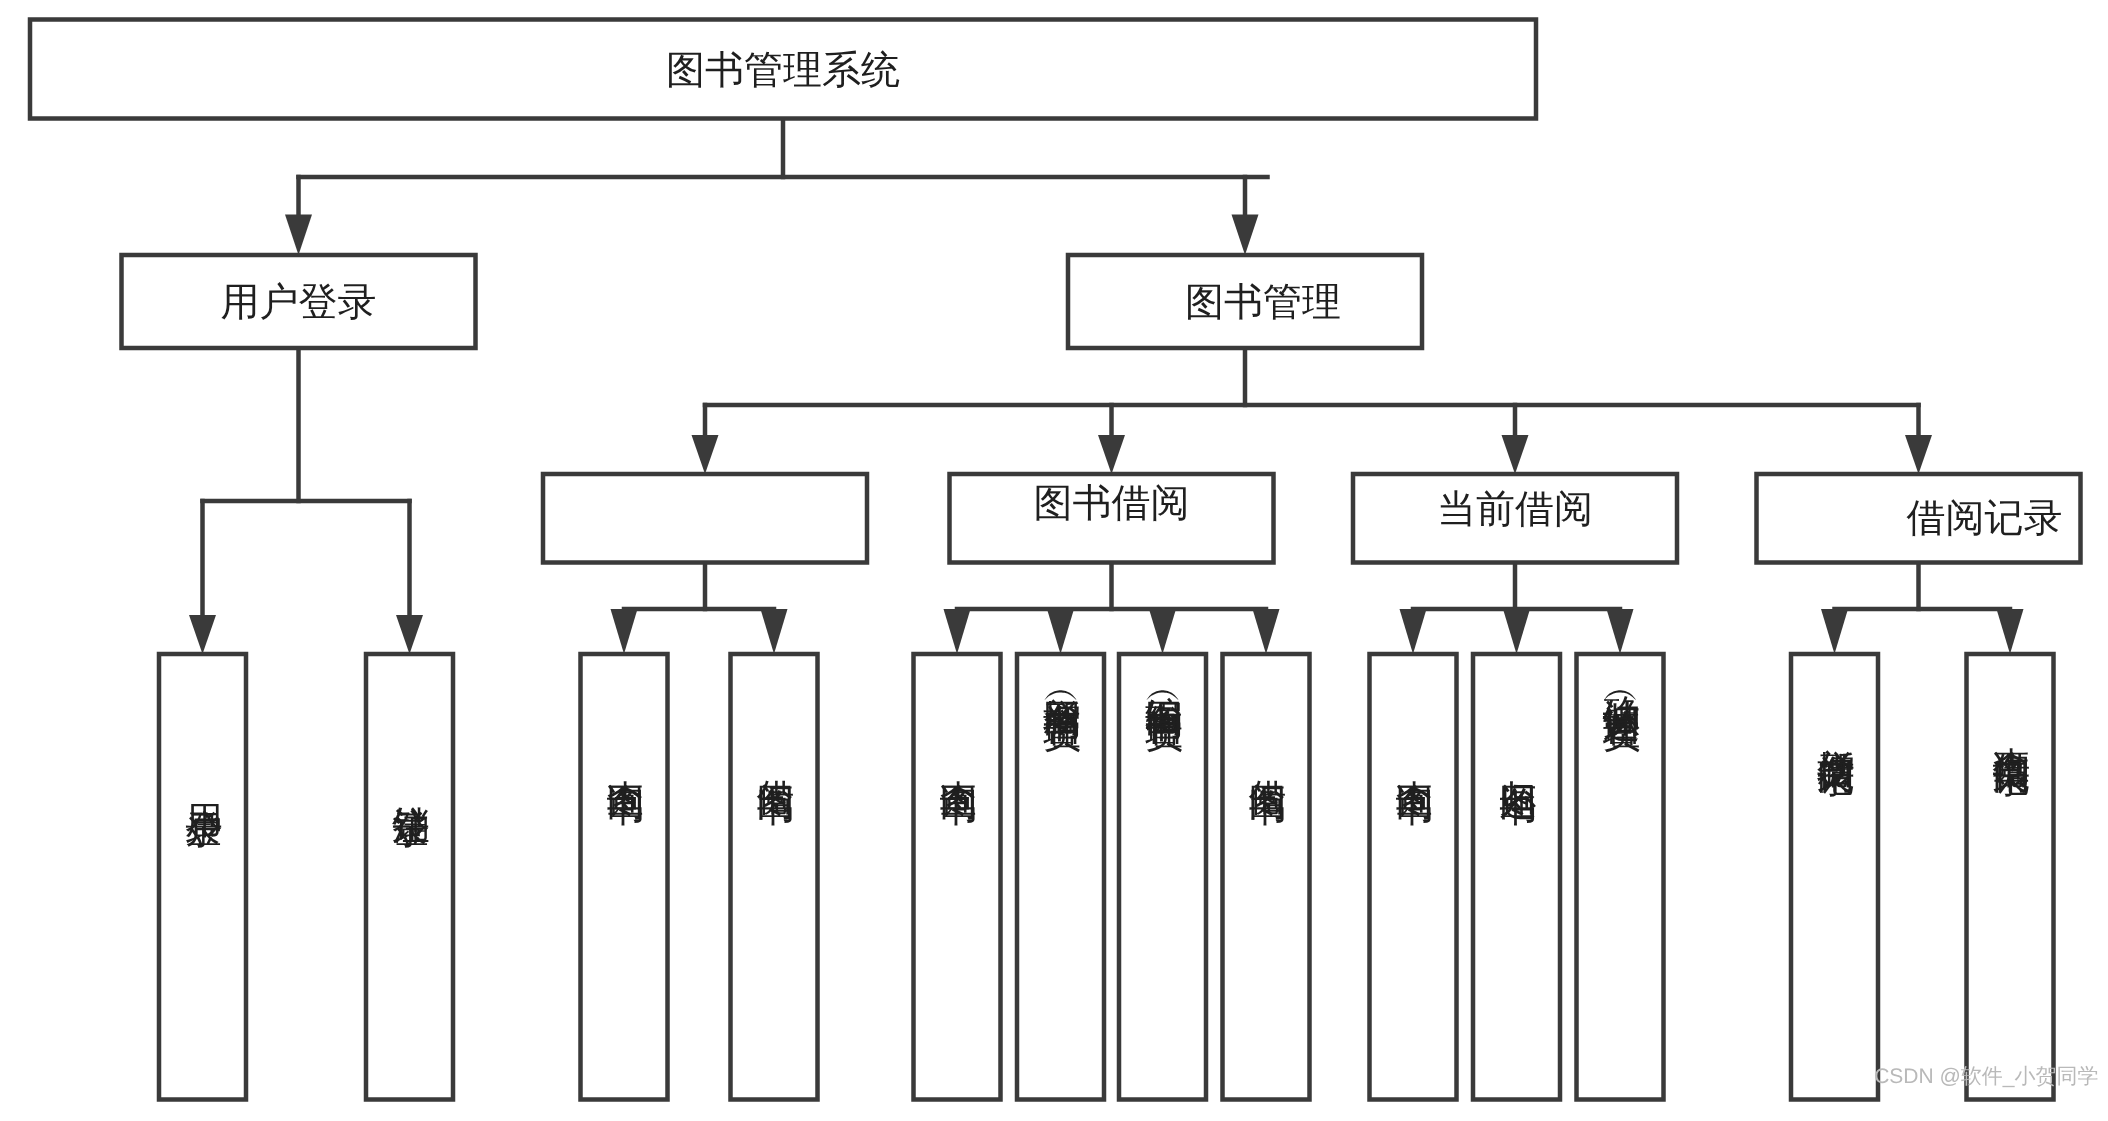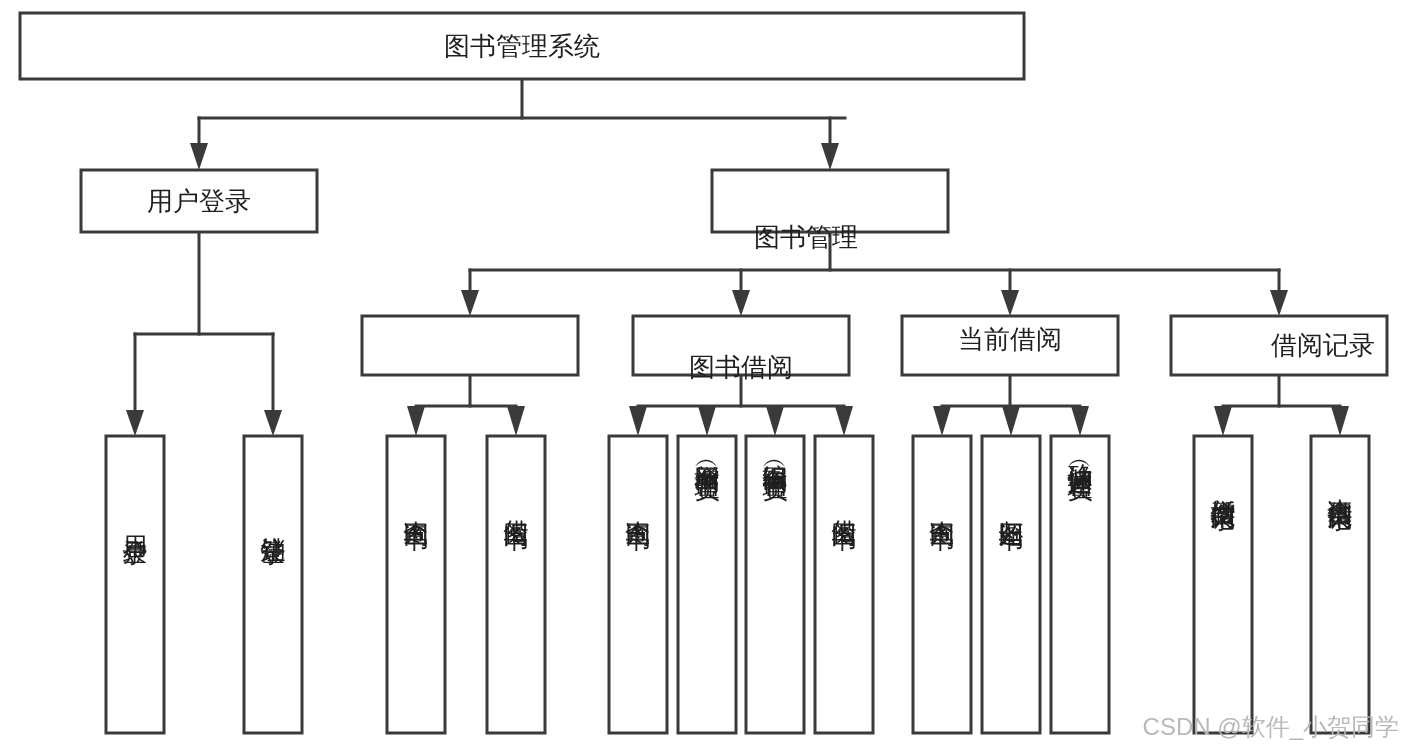--- a/index.html
+++ b/index.html
@@ -67,23 +67,23 @@
   }
   .hlabel-text {
     font-family: Liberation Sans, sans-serif;
     font-size: 26px;
     color: #1f1f1f;
     white-space: nowrap;
   }
   #watermark {
     position: absolute;
     right: 6px;
-    bottom: 4px;
+    bottom: 20px;
     font-family: "Liberation Sans", "DejaVu Sans", sans-serif;
-    font-size: 24px;
+    font-size: 14px;
     color: #b9b9b9;
     white-space: nowrap;
     user-select: none;
   }
 </style>
 </head>
 <body>
 
 <div id="diagram-root">
   <svg class="diagram" viewBox="0 0 1405 747" xmlns="http://www.w3.org/2000/svg">
@@ -175,25 +175,25 @@
     <rect class="node-box" x="1311" y="436" width="58" height="297"></rect>
   </svg>
 
   <div class="hlabel-wrap" style="left:20px; top:13px; width:1004px; height:66px;">
     <span class="hlabel-text">图书管理系统</span>
   </div>
 
   <div class="hlabel-wrap" style="left:81px; top:170px; width:236px; height:62px;">
     <span class="hlabel-text">用户登录</span>
   </div>
-  <div class="hlabel-wrap" style="left:676px; top:170px; width:260px; height:62px;margin-top:36px;">
+  <div class="hlabel-wrap" style="left:712px; top:170px; width:260px; height:62px;">
     <span class="hlabel-text">图书管理</span>
   </div>
 
-  <div class="hlabel-wrap" style="left:633px; top:332px; width:216px; height:70px;">
+  <div class="hlabel-wrap" style="left:633px; top:300px; width:216px; height:70px;">
     <span class="hlabel-text">图书借阅</span>
   </div>
   <div class="hlabel-wrap" style="left:902px; top:316px; width:216px; height:46px;">
     <span class="hlabel-text">当前借阅</span>
   </div>
   <div class="hlabel-wrap" style="left:1171px; top:316px; width:216px; height:59px;margin-left:44px;">
     <span class="hlabel-text">借阅记录</span>
   </div>
 
   <div class="vlabel-wrap" style="left:106px; top:436px; width:58px; height:297px; padding-top:80px;">

